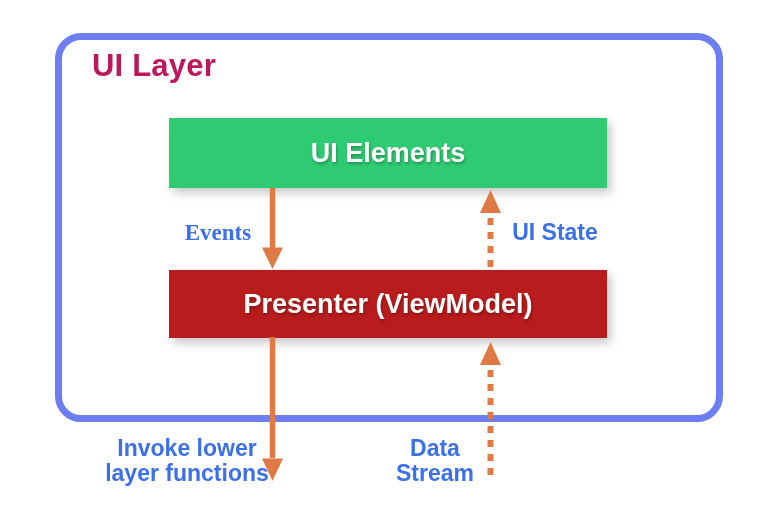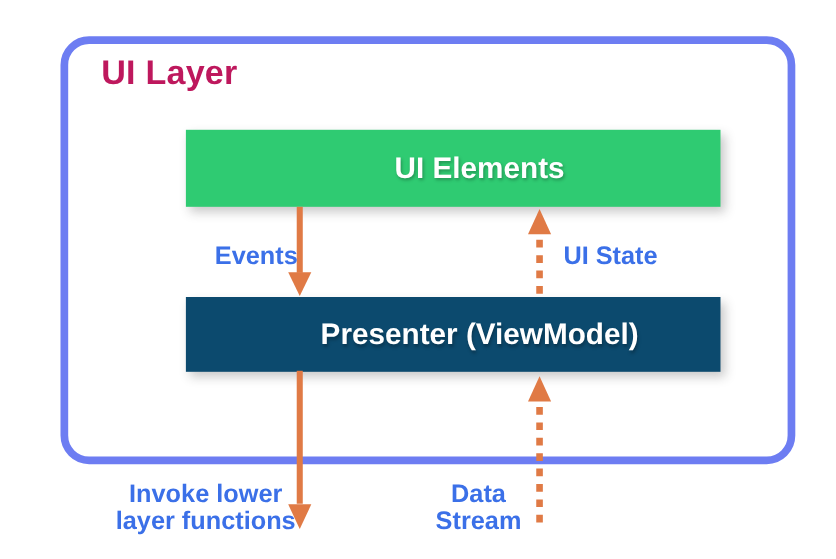--- a/index.html
+++ b/index.html
@@ -32,46 +32,45 @@
     left:169px;
     width:438px;
     display:flex;
     align-items:center;
     justify-content:center;
     color:#ffffff;
     font-size:27px;
     font-weight:bold;
     text-shadow:1px 2px 3px rgba(0,0,0,0.28);
     box-shadow:4px 5px 9px rgba(40,40,40,0.25);
-    padding-left:48px;
   }
   .node-ui-elements {
     top:118px; height:70px;
     background:#2FCB72;
   }
   .node-presenter {
     top:270px; height:68px;
-    background:#0c4a6e;
+    background:#b91c1c;
   }
   .arrow-layer {
     position:absolute;
     left:0; top:0;
     width:760px; height:508px;
     pointer-events:none;
   }
   .flow-label {
     position:absolute;
     color:#3B70E8;
     font-size:23px;
     font-weight:bold;
     text-align:center;
     line-height:25px;
     white-space:pre-line;
   }
-  .label-events   { left:163px; top:220px; width:140px; }
+  .label-events   { left:148px; top:220px; width:140px;font-family:Liberation Serif, serif; }
   .label-ui-state { left:495px; top:220px; width:120px; }
   .label-invoke   { left:96px;  top:436px; width:182px; }
   .label-data     { left:375px; top:436px; width:120px; }
 </style>
 </head>
 <body>
 
 <div class="canvas">
 
   <div class="ui-layer-box"></div>

